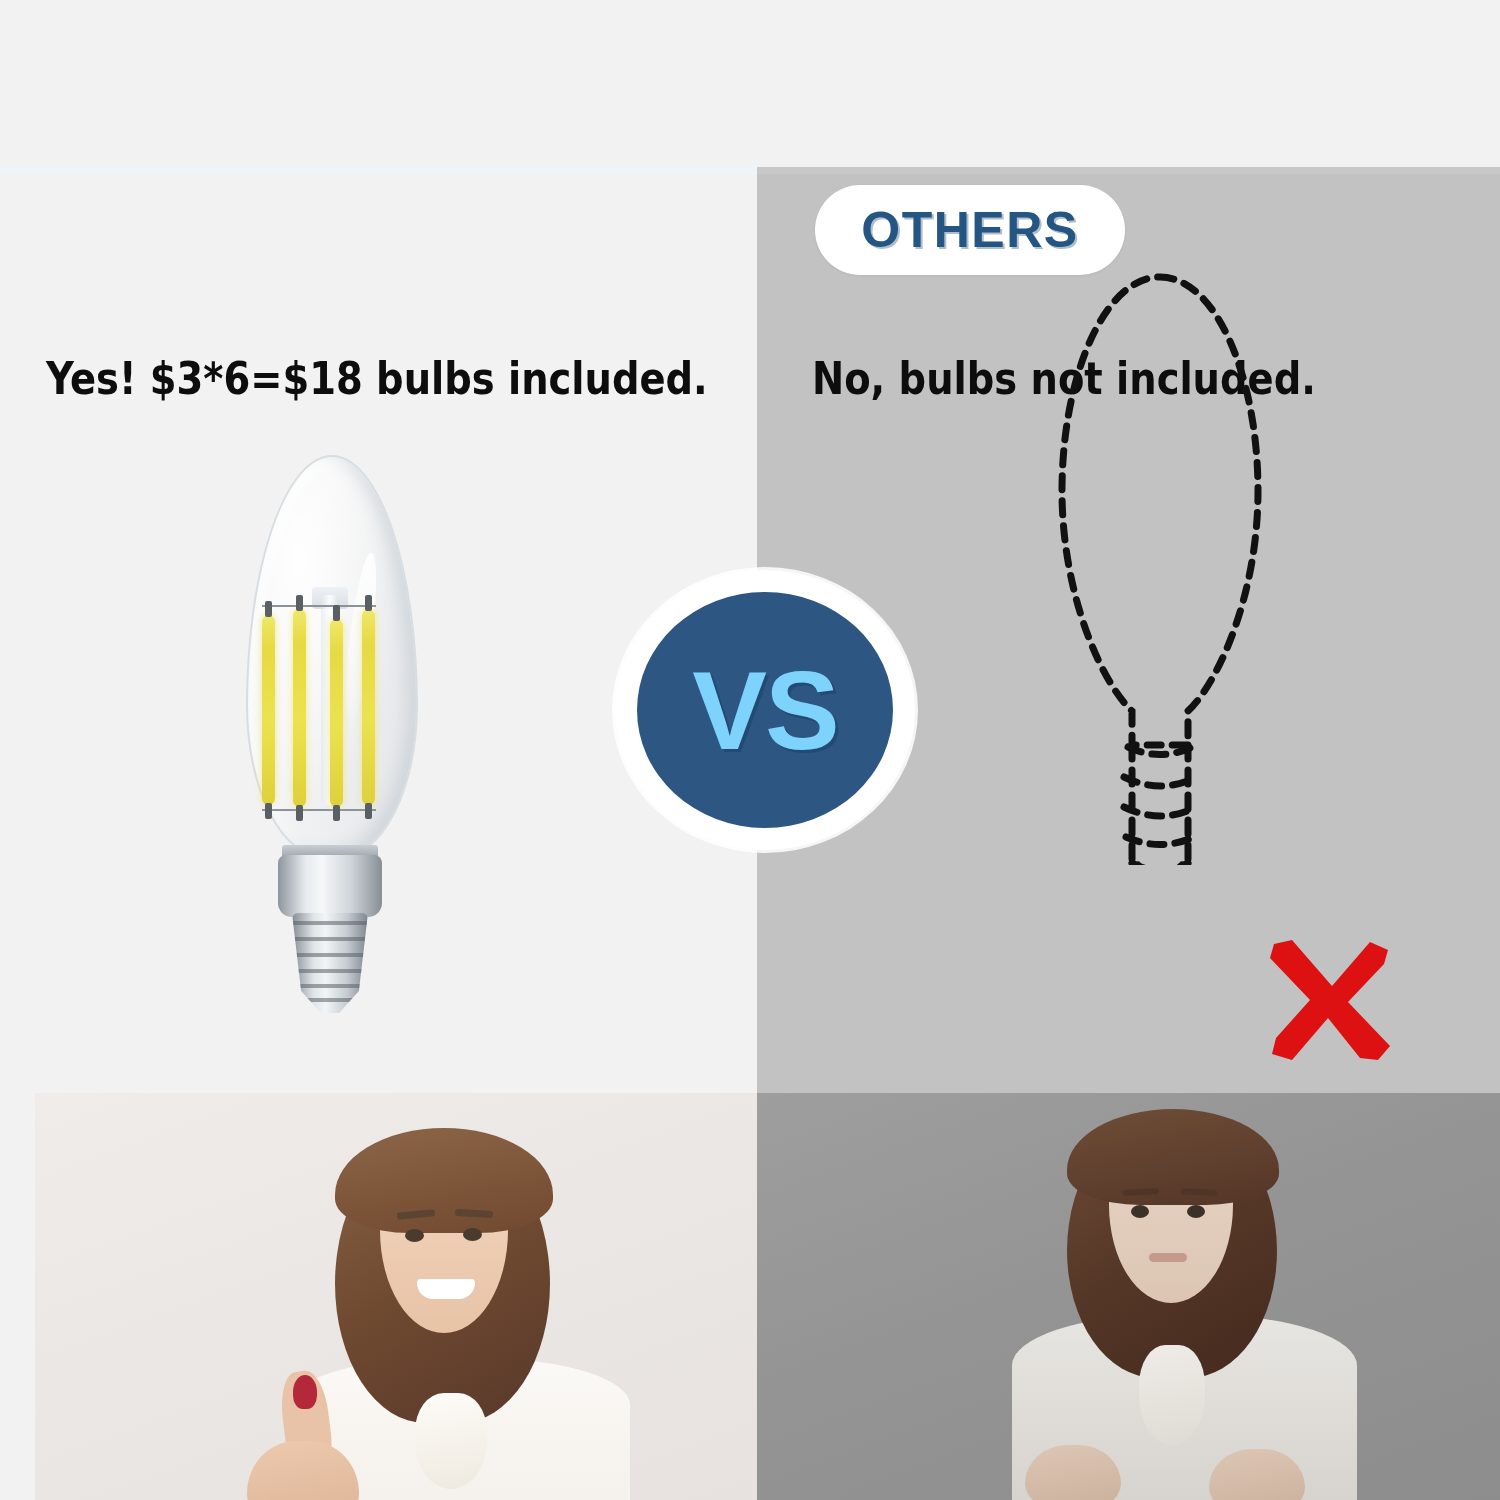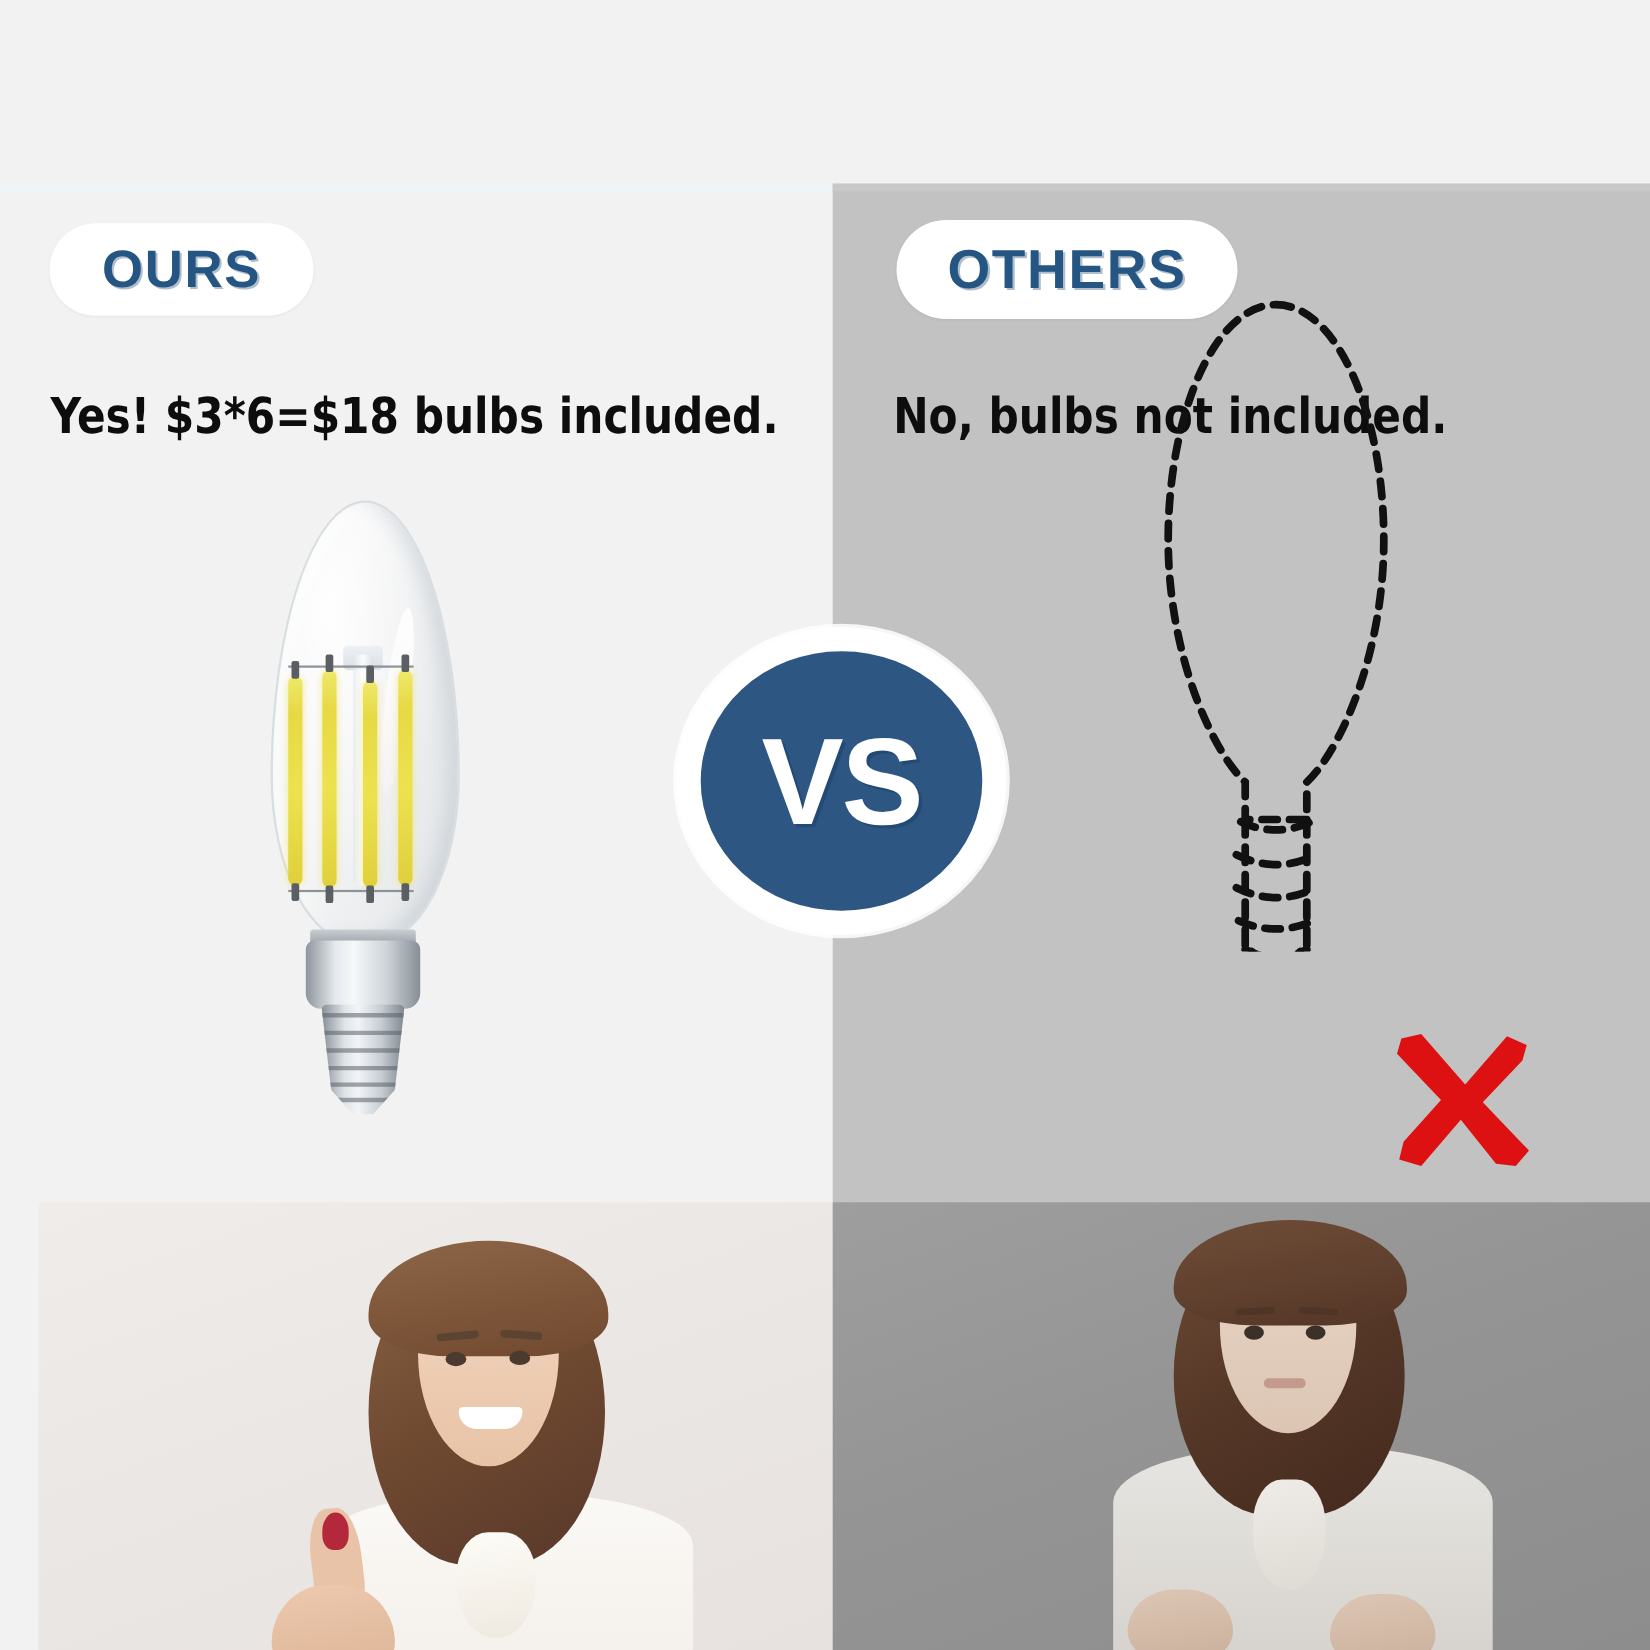--- a/index.html
+++ b/index.html
@@ -78,21 +78,21 @@
   .pill {
     position: absolute;
     background: #ffffff;
     border-radius: 48px;
     display: flex;
     align-items: center;
     justify-content: center;
     box-shadow: 0 1px 3px rgba(0,0,0,.06);
   }
   .pill-ours   { left: 45px;  top: 36px; width: 240px; height: 84px; }
-  .pill-others { left: 58px;  top: 33px; width: 310px; height: 90px; }
+  .pill-others { left: 58px;  top: 18px; width: 310px; height: 90px; }
   .pill-label {
     color: #245583;
     font-weight: bold;
     font-size: 48px;
     letter-spacing: 1.5px;
     text-shadow: 2px 2px 0 rgba(30,70,110,.35);
   }
   .pill-others .pill-label { font-size: 50px; }
 
   
@@ -249,21 +249,21 @@
     border-radius: 50%;
     background: #2d5683;
     border: 22px solid #ffffff;
     box-sizing: border-box;
     display: flex;
     align-items: center;
     justify-content: center;
     box-shadow: 0 0 0 3px rgba(255,255,255,.85);
   }
   .vs-text {
-    color: #ffffff;
+    color: #7dd3fc;
     font-weight: bold;
     font-size: 112px;
     letter-spacing: -2px;
     text-shadow: 3px 3px 0 rgba(25,60,100,.45);
   }
 
   
   .photo {
     position: absolute;
     overflow: hidden;
@@ -332,23 +332,20 @@
 </style>
 </head>
 <body>
 
 <div id="page">
 
 
   <div class="panel panel-ours">
     <div class="panel-top-strip"></div>
 
-    <div class="pill pill-ours">
-      <span class="pill-label">OURS</span>
-    </div>
 
     <div class="claim claim-ours">Yes! $3*6=$18 bulbs included.</div>
 
     <div class="bulb-wrap">
       <div class="bulb-glass"></div>
       <div class="bulb-highlight"></div>
       <div class="bulb-stem-cap"></div>
       <div class="bulb-stem"></div>
       <div class="wire-top"></div>
       <div class="wire-bot"></div>

